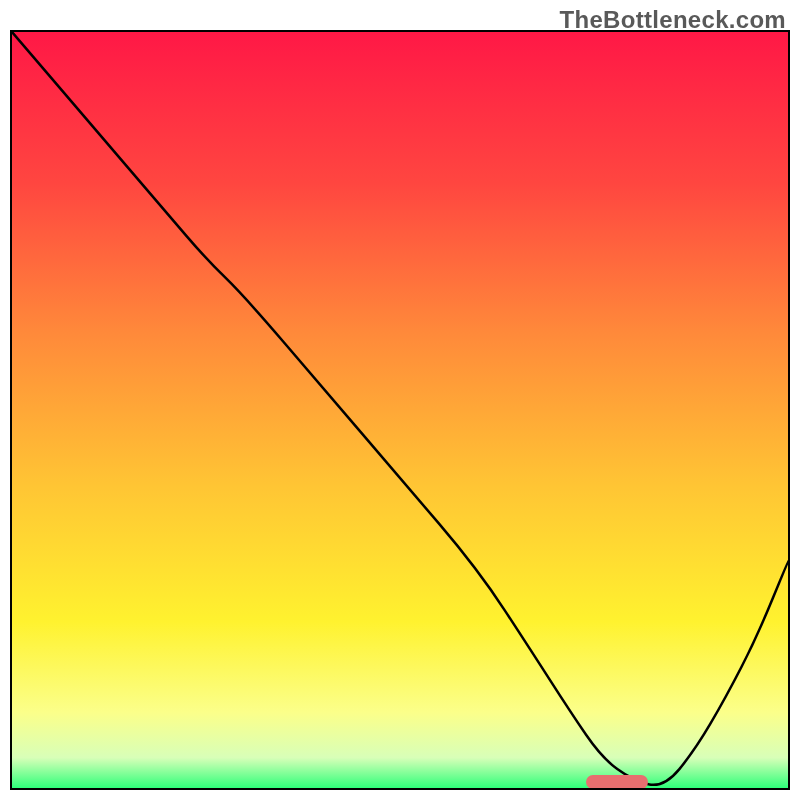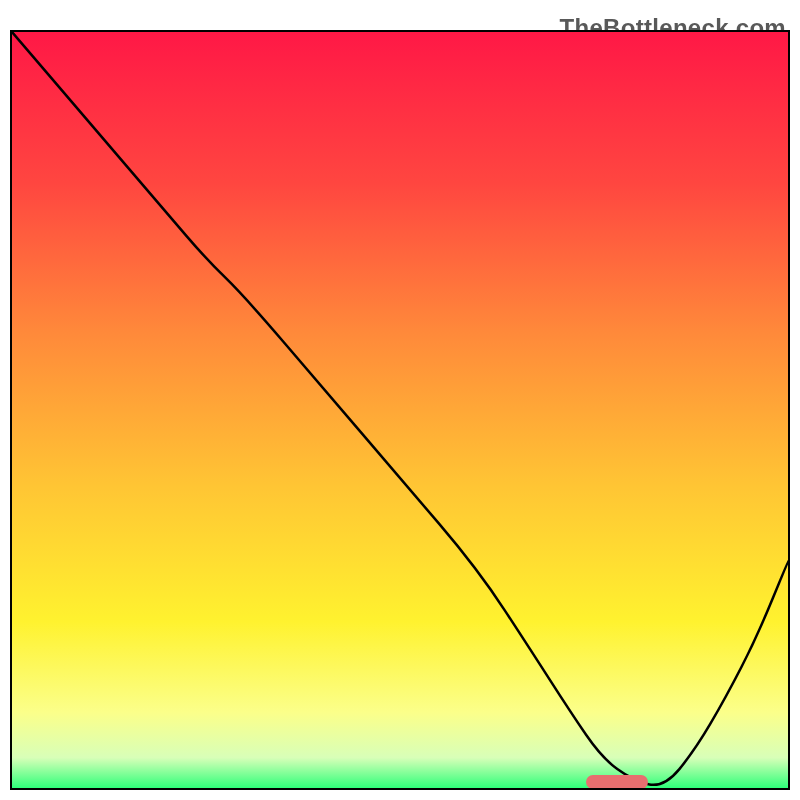--- a/index.html
+++ b/index.html
@@ -10,21 +10,21 @@
     background: #ffffff;
     font-family: Arial, Helvetica, sans-serif;
   }
   .wrap {
     position: relative;
     width: 800px;
     height: 800px;
   }
   .watermark {
     position: absolute;
-    top: 14px;
+    top: 6px;
     right: 14px;
     color: #595959;
     font-size: 24px;
     font-weight: 600;
     letter-spacing: 0.3px;
   }
   .frame {
     position: absolute;
     left: 10px;
     top: 30px;

